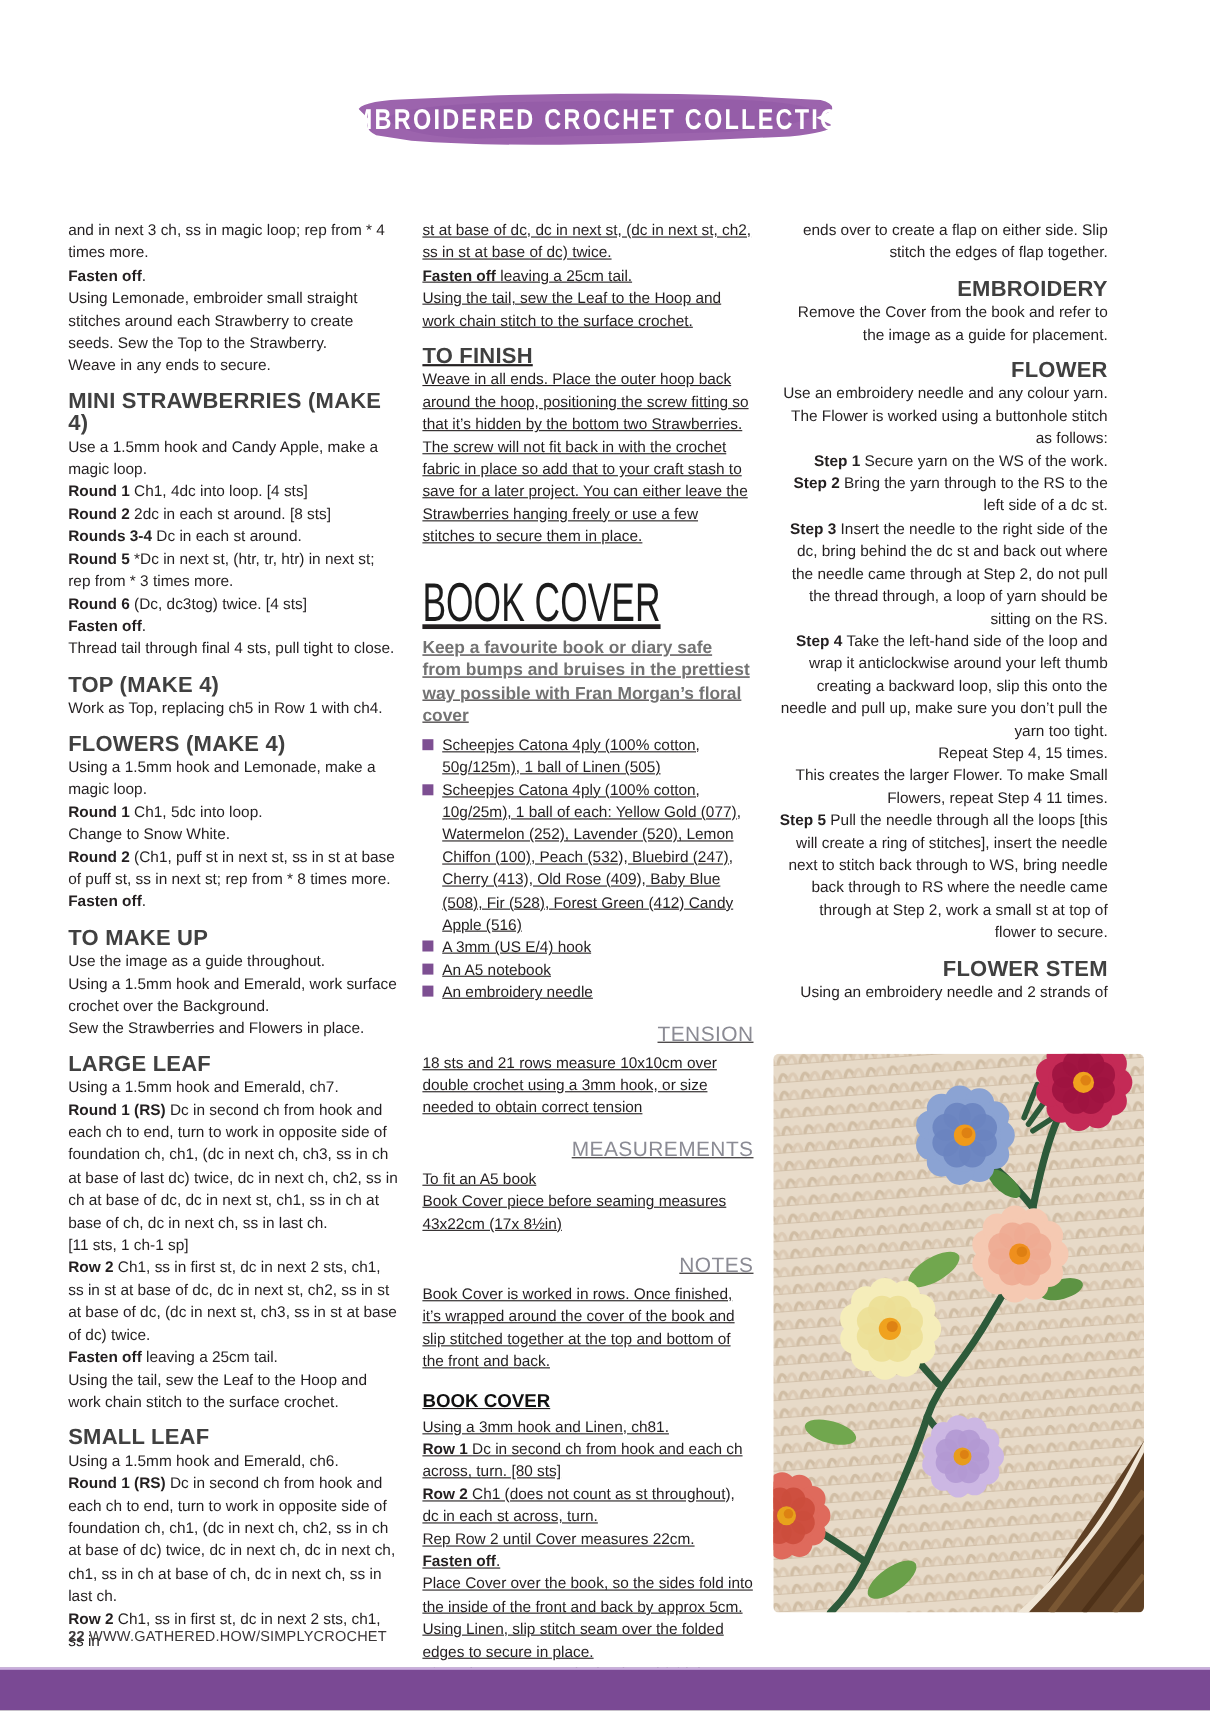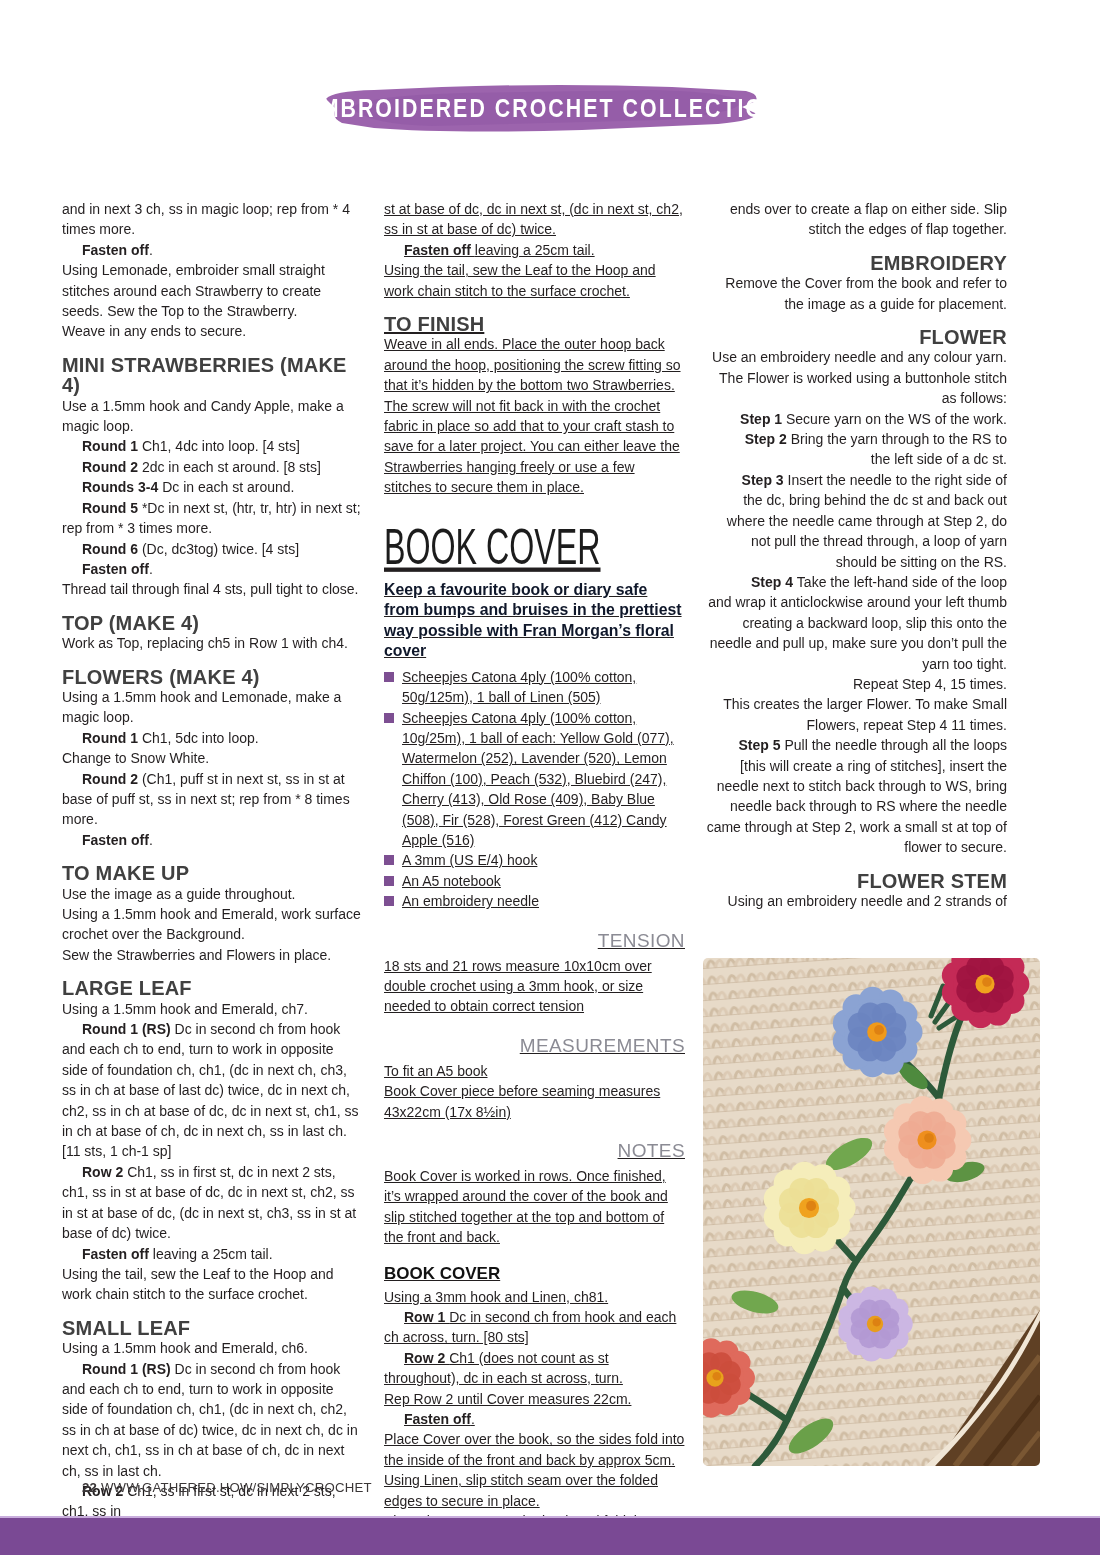--- a/index.html
+++ b/index.html
@@ -9,28 +9,28 @@
   
   #banner{position:absolute;left:322px;top:84px;width:442px;height:49px;}
   #banner svg{position:absolute;left:0;top:0;width:100%;height:100%;}
   .banner-text{position:absolute;left:0;right:0;top:0;bottom:0;display:flex;align-items:center;justify-content:center;
     color:#fff;font-weight:bold;font-size:26px;letter-spacing:2.5px;transform:scaleX(0.82);white-space:nowrap;}
 
   
   .col{position:absolute;top:199px;width:301px;color:#231f20;}
   #col1{left:62px;} #col2{left:384px;text-decoration:underline;} #col3{left:706px;text-align:right;}
   .body{font-size:14px;line-height:20.4px;margin:0;}
-  .b{font-weight:bold;margin-left:20px;}
+  .b{font-weight:bold;}
   .h2{font-size:20px;font-weight:bold;margin:13px 0 0 0;color:#404040;letter-spacing:0.2px;line-height:20.4px;}
   .h2:first-child{margin-top:0;}
   .h2big{font-size:17px;font-weight:bold;margin:15px 0 2px 0;color:#111;line-height:22px;}
   .grayh{font-size:19px;font-weight:normal;color:#8b8b94;margin:17px 0 3px 0;letter-spacing:0.4px;line-height:24px;text-align:right;}
   .scripth{font-size:46px;font-weight:normal;color:#1c1c1c;margin:24px 0 8px 0;line-height:50px;
     transform:scaleX(0.70) scaleY(1.08);transform-origin:left center;white-space:nowrap;letter-spacing:0px;}
-  .stand{font-size:15.8px;font-weight:bold;line-height:20.5px;margin:0 0 5px 0;color:#0f172a;}
+  .stand{font-size:15.8px;font-weight:bold;line-height:20.5px;margin:0 0 5px 0;color:#737373;}
   .bullet{display:flex;gap:8px;font-size:14px;line-height:20.4px;margin:0;}
   .sq{width:10px;height:10px;background:#7d4f92;margin-top:5px;flex:none;}
 
   
   #photo{position:absolute;left:703px;top:958px;width:337px;height:508px;border-radius:5px;overflow:hidden;}
   #photo svg{display:block;}
 
   
   #footer{position:absolute;left:62px;top:1480px;font-size:13.2px;color:#3a3637;letter-spacing:0.2px;}
   #footer .b{font-weight:bold;}

